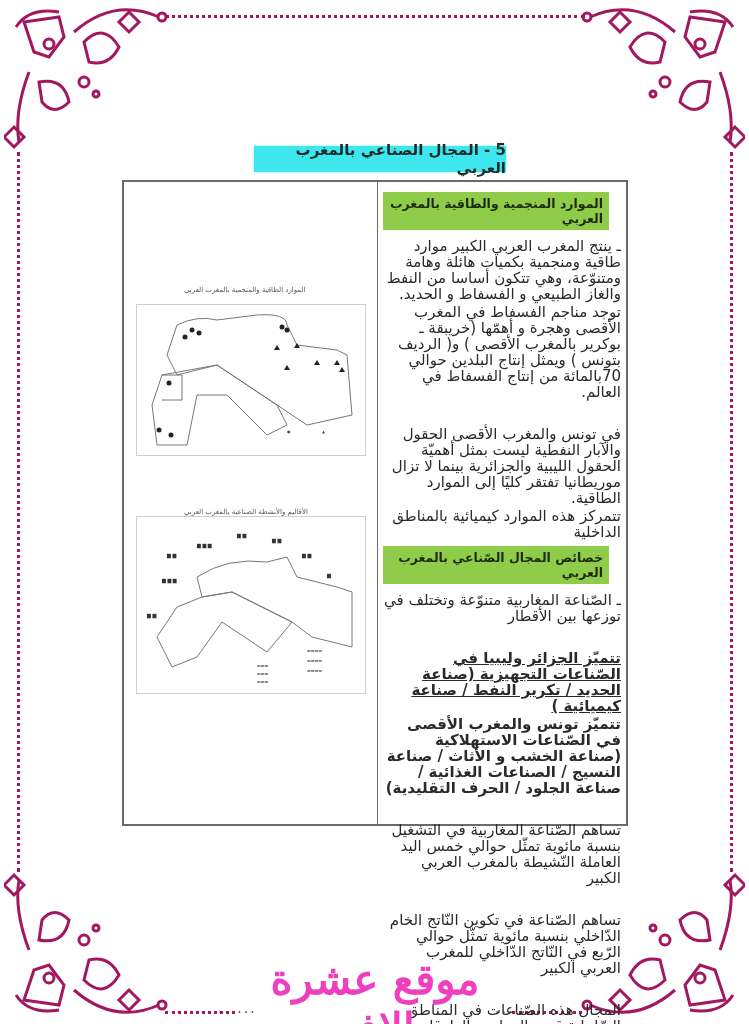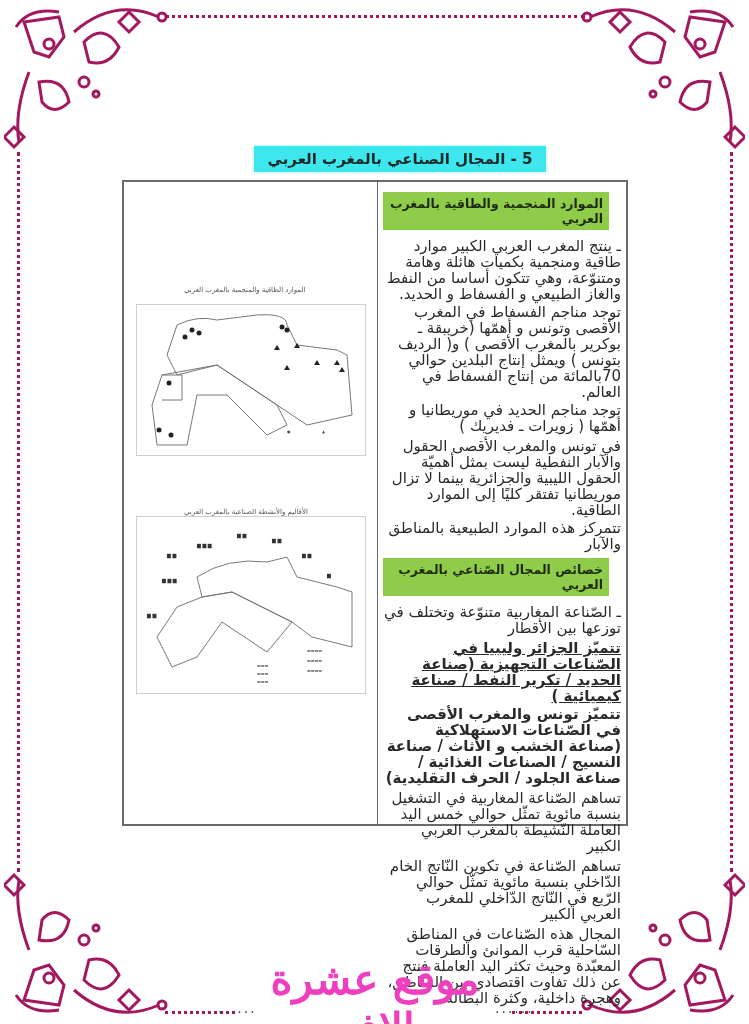--- a/index.html
+++ b/index.html
@@ -2,32 +2,32 @@
 <html><head>
 <meta charset="utf-8">
 <style>
   html, body { margin:0; padding:0; }
   body { width:749px; height:1024px; position:relative; background:#ffffff; overflow:hidden;
          font-family:"DejaVu Sans", sans-serif; color:#222; }
   .dots-h { position:absolute; height:0; border-top:3px dotted #a3175f; }
   .dots-v { position:absolute; width:0; border-left:3px dotted #a3175f; }
   .corner { position:absolute; width:165px; height:150px; }
   .corner svg { width:100%; height:100%; }
-  .title-wrap { position:absolute; left:254px; top:146px; width:292px; height:26px;
+  .title-wrap { position:absolute; left:254px; top:146px; width:252px; height:26px;
                 background:#3ee6ee; display:flex; align-items:center; justify-content:center;
                 box-shadow:0 0 3px #8ff3f7; }
   .title { font-weight:bold; font-size:15px; color:#1c2a2a; direction:rtl; }
   .table { position:absolute; left:122px; top:180px; width:506px; height:646px;
            border:2px solid #6a6a6a; box-sizing:border-box; display:flex; }
   .col-left { width:253px; border-right:1.5px solid #6a6a6a; position:relative;text-align:center; }
   .col-right { flex:1; position:relative; direction:rtl; padding:4px 5px 0 5px; }
   .sec-head { background:#8fcc4a; color:#1d2a10; font-weight:bold; font-size:12.5px;
               padding:4px 6px; margin:6px 12px 8px 0; }
   .para { font-size:15px; line-height:16px; color:#2a2a2a; margin:0 0 2px 0; }
-  .para.gap { margin-top:4px; }
+  .para.gap { margin-top:26px; }
   .map { position:absolute; left:12px; width:228px; border:1px solid #cfcfcf; background:#fff; }
   .map-title { position:absolute; font-size:7px; color:#555; direction:rtl; }
   .footer-text { position:absolute; left:240px; top:955px; width:270px; text-align:center;
                  font-family:"DejaVu Serif", serif; font-size:42px; color:#ee3fbe; direction:rtl;
                  font-weight:bold; }
   .footer-dots { position:absolute; top:1000px; color:#444; font-size:14px; letter-spacing:2px; }
 </style>
 </head>
 <body>
 
@@ -161,24 +161,23 @@
             <text x="120" y="158">▬▬▬</text>
             <text x="120" y="166">▬▬▬</text>
         </g>
       </svg>
     </div>
   </div>
 
   <div class="col-right">
     <div class="sec-head">الموارد المنجمية والطاقية بالمغرب العربي</div>
     <p class="para">ـ ينتج المغرب العربي الكبير موارد طاقية ومنجمية بكميات هائلة وهامة ومتنوّعة، وهي تتكون أساسا من النفط والغاز الطبيعي و الفسفاط و الحديد.</p>
-    <p class="para">توجد مناجم الفسفاط في المغرب الأقصى وتونس و أهمّها (خريبقة ـ بوكرير بالمغرب الأقصى ) و( الرديف بتونس ) ويمثل إنتاج البلدين حوالي 70بالمائة من إنتاج الفسفاط في العالم.</p>
-    <p class="para">توجد مناجم الحديد في موريطانيا و أهمّها ( زويرات ـ فديريك )</p>
+    <p class="para">توجد مناجم الفسفاط في المغرب الأقصى وهجرة و أهمّها (خريبقة ـ بوكرير بالمغرب الأقصى ) و( الرديف بتونس ) ويمثل إنتاج البلدين حوالي 70بالمائة من إنتاج الفسفاط في العالم.</p>
     <p class="para gap">في تونس والمغرب الأقصى الحقول والآبار النفطية ليست بمثل أهميّة الحقول الليبية والجزائرية بينما لا تزال موريطانيا تفتقر كليًا إلى الموارد الطاقية.</p>
-    <p class="para">تتمركز هذه الموارد الطبيعية بالمناطق والآبار</p>
+    <p class="para">تتمركز هذه الموارد كيميائية بالمناطق الداخلية</p>
 
     <div class="sec-head">خصائص المجال الصّناعي بالمغرب العربي</div>
     <p class="para">ـ الصّناعة المغاربية متنوّعة وتختلف في توزعها بين الأقطار</p>
     <p class="para gap" style="font-weight:bold;text-decoration:underline;">تتميّز الجزائر وليبيا في الصّناعات التجهيزية (صناعة الحديد / تكرير النفط / صناعة كيميائية )</p>
     <p class="para" style="font-weight:bold;">تتميّز تونس والمغرب الأقصى في الصّناعات الاستهلاكية (صناعة الخشب و الأثاث / صناعة النسيج / الصناعات الغذائية / صناعة الجلود / الحرف التقليدية)</p>
     <p class="para gap">تساهم الصّناعة المغاربية في التشغيل بنسبة مائوية تمثّل حوالي خمس اليد العاملة النّشيطة بالمغرب العربي الكبير</p>
     <p class="para gap">تساهم الصّناعة في تكوين النّاتج الخام الدّاخلي بنسبة مائوية تمثّل حوالي الرّبع في النّاتج الدّاخلي للمغرب العربي الكبير</p>
     <p class="para gap">المجال هذه الصّناعات في المناطق السّاحلية قرب الموانئ والطرقات المعبّدة وحيث تكثر اليد العاملة فنتج عن ذلك تفاوت اقتصادي بين المناطق، وهجرة داخلية، وكثرة البطالة</p>
   </div>
 </div>

